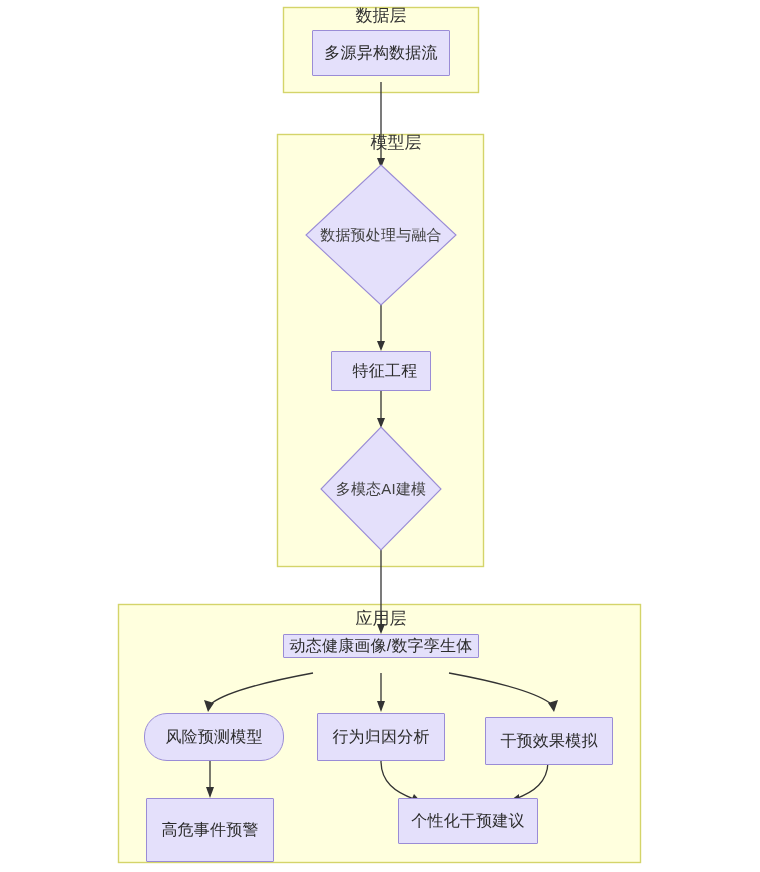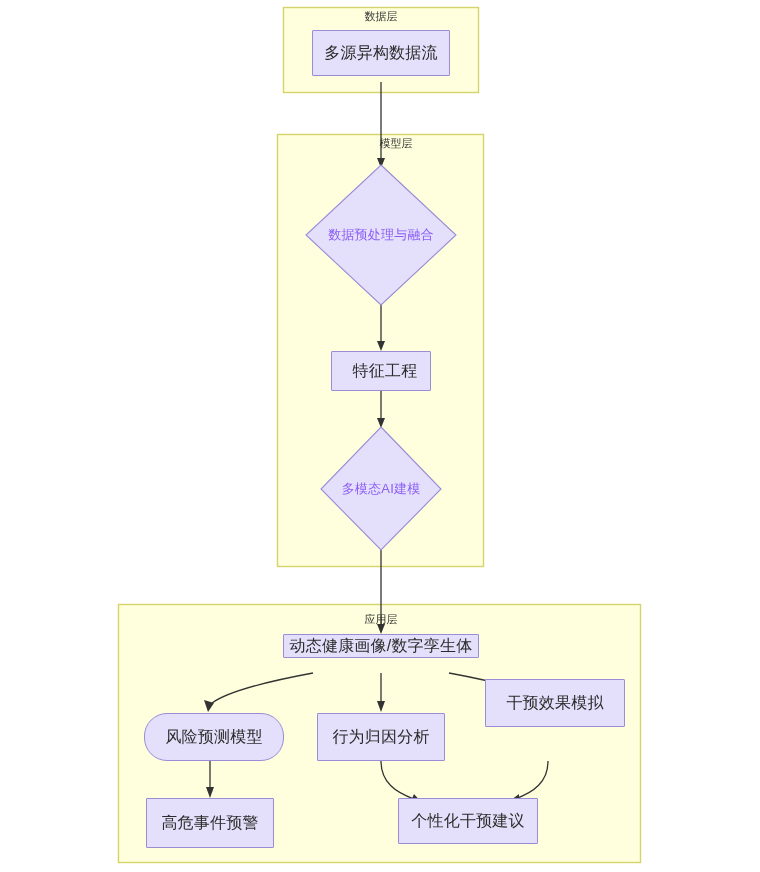--- a/index.html
+++ b/index.html
@@ -25,21 +25,21 @@
     width: 760px;
     height: 872px;
   }
   .cluster-rect {
     fill: #ffffde;
     stroke: #d4d46a;
     stroke-width: 1.4px;
   }
   .cluster-label {
     position: absolute;
-    font-size: 11px;
+    font-size: 17px;
     color: #333333;
     text-align: center;
     white-space: nowrap;
     transform: translateX(-50%);
     line-height: 16px;
   }
   .node {
     position: absolute;
     box-sizing: border-box;
     background: #e4e0fb;
@@ -50,22 +50,22 @@
     align-items: center;
     justify-content: center;
     white-space: nowrap;
     letter-spacing: 0.2px;
   }
   .node.rect {
     border-radius: 1px;
   }
   .diamond-text {
     position: relative;
-    font-size: 13px;
-    color: #8b5cf6;
+    font-size: 15px;
+    color: #404040;
     white-space: nowrap;
     letter-spacing: 0.2px;
   }
   .edge-path {
     fill: none;
     stroke: #333333;
     stroke-width: 1.3px;
   }
   .edge-head {
     fill: #333333;
@@ -153,19 +153,19 @@
   <div class="node rect" style="left:331px; top:351px; width:100px; height:40px;padding-left:8px;">特征工程</div>
 
   <div class="diamond-text" style="position:absolute; left:381px; top:489px; transform:translate(-50%,-50%);">多模态AI建模</div>
 
   <div class="node rect" style="left:283px; top:634px; width:196px; height:24px;">动态健康画像/数字孪生体</div>
 
   <div class="node rect" style="left:144px; top:713px; width:140px; height:48px;border-radius:23px;">风险预测模型</div>
 
   <div class="node rect" style="left:317px; top:713px; width:128px; height:48px;">行为归因分析</div>
 
-  <div class="node rect" style="left:485px; top:679px; width:140px; height:48px;">干预效果模拟</div>
+  <div class="node rect" style="left:485px; top:717px; width:128px; height:48px;">干预效果模拟</div>
 
-  <div class="node rect" style="left:146px; top:798px; width:128px; height:50px;">高危事件预警</div>
+  <div class="node rect" style="left:146px; top:798px; width:128px; height:64px;">高危事件预警</div>
 
   <div class="node rect" style="left:398px; top:798px; width:140px; height:46px;">个性化干预建议</div>
 
 </div>
 
 </body></html>

